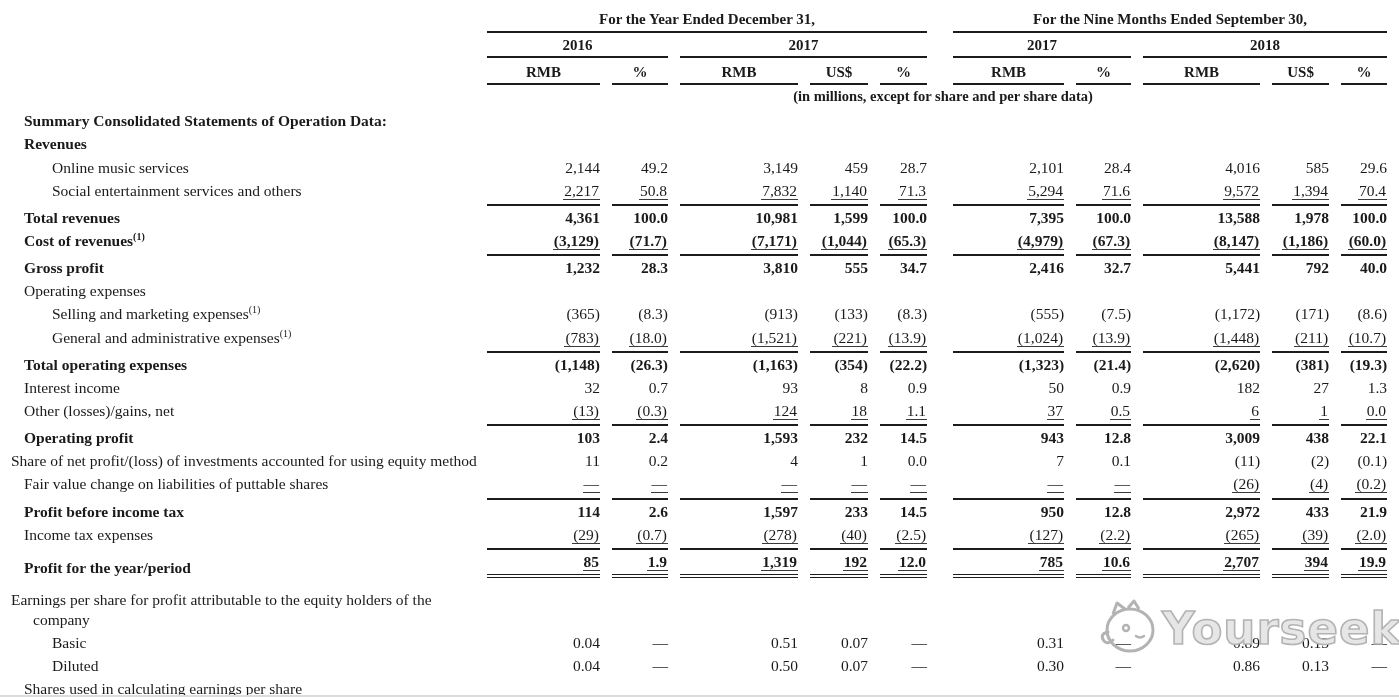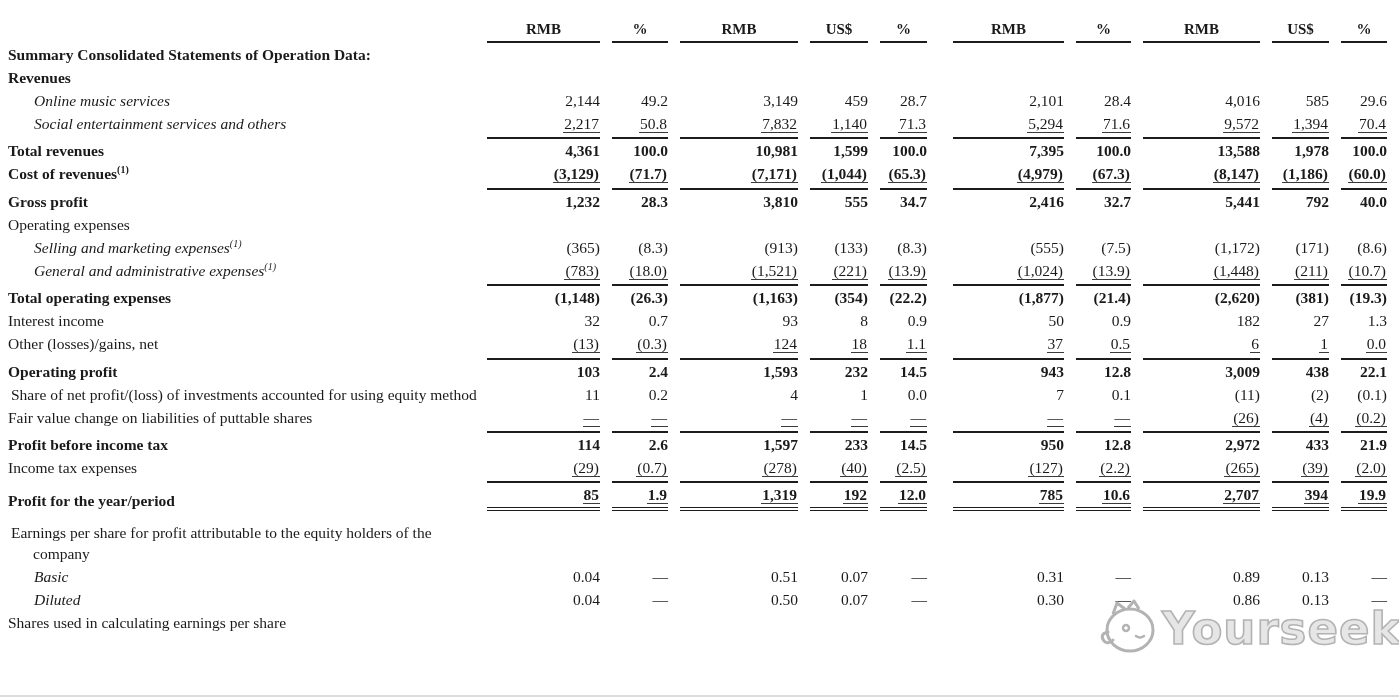--- a/index.html
+++ b/index.html
@@ -19,29 +19,29 @@
   
   thead th{font-weight:bold;font-size:15px;line-height:1.25;}
   th.grp .rl, th.yr .rl, th.cur .rl{
     display:block;width:100%;text-align:center;
     border-bottom:2px solid var(--rule);padding-bottom:2px;
   }
   th.hpad{padding-right:12px;}
   th.grp{padding-top:2px;}
   th.yr .rl{padding-bottom:1px;}
   th.yr{padding-top:3px;}
-  th.cur{padding-top:12px;}
+  th.cur{padding-top:5px;}
   td.note{
     text-align:center;font-weight:bold;font-size:14.5px;
     padding:3px 0 4px 0;
   }
   
   tbody td{font-size:15.5px;line-height:1.3;padding-top:2px;padding-bottom:1px;}
-  td.lab{padding-left:8px;padding-right:4px;}
-  td.lab.ind1{padding-left:34px;font-style:italic;}
+  td.lab{padding-left:24px;padding-right:4px;}
+  td.lab.ind1{padding-left:52px;}
   td.lab.hang{padding-left:33px;text-indent:-22px;}
   td.lab.b{font-weight:bold;}
   td.val{text-align:right;padding-right:12px;}
   td.val .cw{display:block;width:100%;text-align:right;}
   td.val.b{font-weight:bold;}
   .cw.rt{border-top:2px solid var(--rule);padding-top:2px;}
   .cw.db{border-bottom:4px double var(--rule);padding-bottom:2px;}
   span.u{border-bottom:1.5px solid var(--uline);padding:0 1px;}
   tr.gapTop td{padding-top:11px;}
   td.gapcol{width:14px;}
@@ -76,20 +76,46 @@
       <col style="width:14px">
         <col style="width:123px">
         <col style="width:67px">
       <col style="width:129px">
         <col style="width:69px">
         <col style="width:58px">
     </colgroup>
     <thead id="thead">
         <tr>
           <th></th>
+          <th class="grp hpad" colspan="5">
+            <div class="rl">For the Year Ended December 31,</div>
+          </th>
+          <th class="gapcol"></th>
+          <th class="grp hpad" colspan="5">
+            <div class="rl">For the Nine Months Ended September 30,</div>
+          </th>
+        </tr>
+        <tr>
+          <th></th>
+          <th class="yr hpad" colspan="2">
+            <div class="rl">2016</div>
+          </th>
+          <th class="yr hpad" colspan="3">
+            <div class="rl">2017</div>
+          </th>
+          <th class="gapcol"></th>
+          <th class="yr hpad" colspan="2">
+            <div class="rl">2017</div>
+          </th>
+          <th class="yr hpad" colspan="3">
+            <div class="rl">2018</div>
+          </th>
+        </tr>
+        <tr>
+          <th></th>
           <th class="cur hpad">
             <div class="rl">RMB</div>
           </th>
           <th class="cur hpad">
             <div class="rl">%</div>
           </th>
           <th class="cur hpad">
             <div class="rl">RMB</div>
           </th>
           <th class="cur hpad">
@@ -108,20 +134,24 @@
           <th class="cur hpad">
             <div class="rl">RMB</div>
           </th>
           <th class="cur hpad">
             <div class="rl">US$</div>
           </th>
           <th class="cur hpad">
             <div class="rl">%</div>
           </th>
         </tr>
+        <tr>
+          <td></td>
+          <td class="note" colspan="11">(in millions, except for share and per share data)</td>
+        </tr>
       </thead>
     <tbody id="tbody">
         <tr>
           <td class="lab b">Summary Consolidated Statements of Operation Data:</td>
           <td class="val b">
             <div class="cw">&nbsp;</div>
           </td>
           <td class="val b">
             <div class="cw">&nbsp;</div>
           </td>
@@ -469,21 +499,21 @@
             <div class="cw rt">(1,163)</div>
           </td>
           <td class="val b">
             <div class="cw rt">(354)</div>
           </td>
           <td class="val b">
             <div class="cw rt">(22.2)</div>
           </td>
           <td class="gapcol"></td>
           <td class="val b">
-            <div class="cw rt">(1,877)</div>
+            <div class="cw rt">(1,323)</div>
           </td>
           <td class="val b">
             <div class="cw rt">(21.4)</div>
           </td>
           <td class="val b">
             <div class="cw rt">(2,620)</div>
           </td>
           <td class="val b">
             <div class="cw rt">(381)</div>
           </td>

